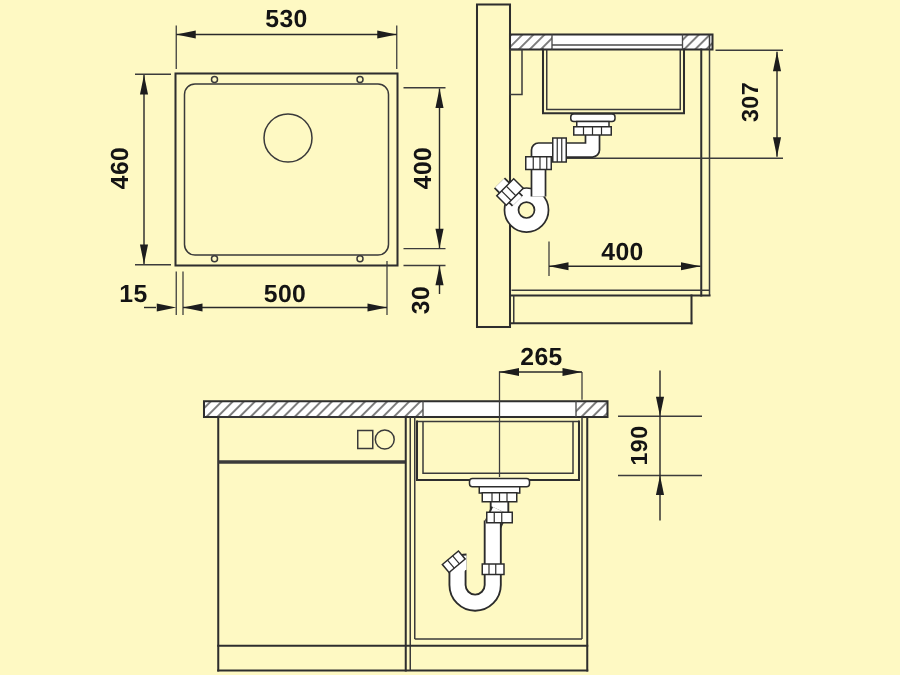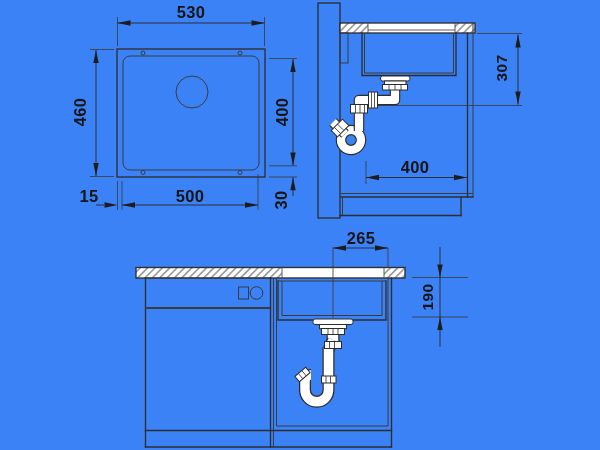--- a/index.html
+++ b/index.html
@@ -1,16 +1,16 @@
 <!DOCTYPE html>
 <html><head>
 <meta charset="utf-8">
 <style>
   html,body{margin:0;padding:0;background:#ffffff;}
-  .stage{position:relative;width:600px;height:450px;background:#3b82f6;overflow:hidden;}
+  .stage{position:relative;width:600px;height:450px;background:#fef9c3;overflow:hidden;}
   svg{display:block;}
   .ln{stroke:#2e2e2e;stroke-width:1.35;fill:none;stroke-linecap:square;}
   .thin{stroke:#3a3a3a;stroke-width:1;fill:none;}
   .seam{stroke:#4a4a4a;stroke-width:.9;fill:none;}
   .dim{stroke:#2a2a2a;stroke-width:.95;fill:none;}
   .ext{stroke:#3c3c3c;stroke-width:.85;fill:none;}
   .arrow{fill:#1d1d1d;stroke:none;}
   .txt{font-family:"Liberation Sans","DejaVu Sans",sans-serif;font-weight:bold;font-size:16.5px;fill:#141414;stroke:none;letter-spacing:.3px;}
   .txtS{font-family:"Liberation Sans","DejaVu Sans",sans-serif;font-weight:bold;font-size:15.5px;fill:#141414;stroke:none;letter-spacing:.3px;}
   .white{fill:#ffffff;}

